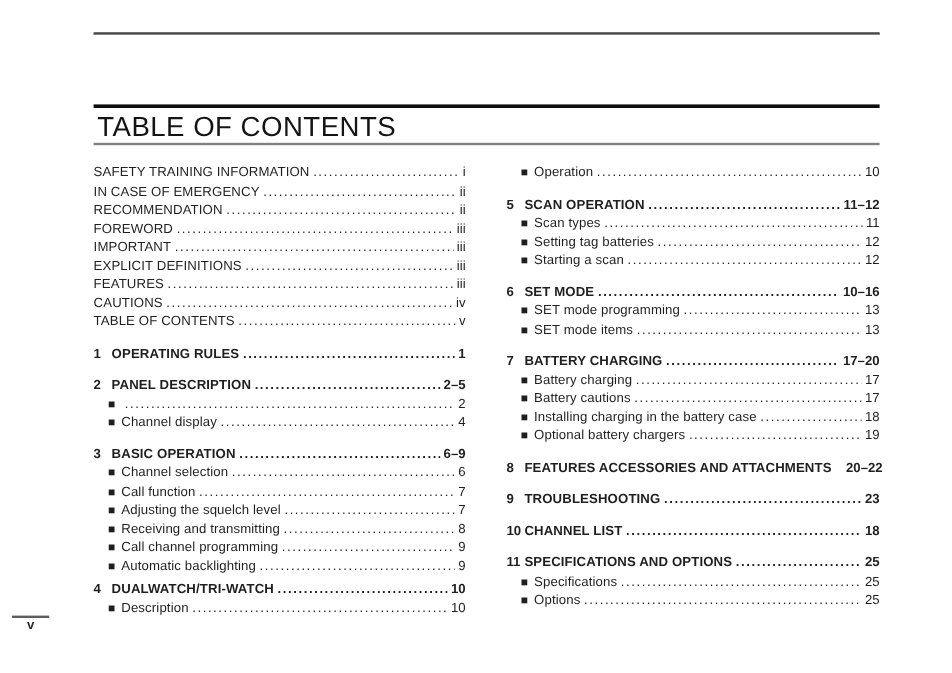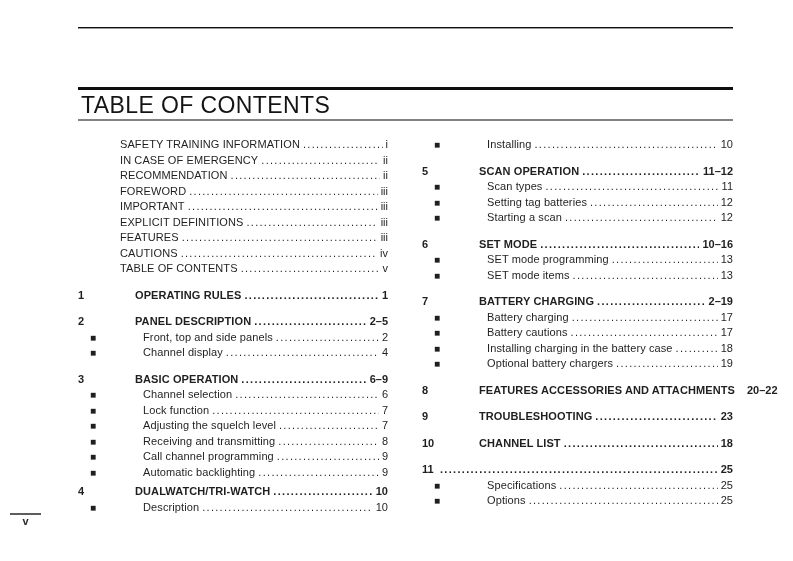--- a/index.html
+++ b/index.html
@@ -36,21 +36,21 @@
   .row { display:flex; align-items:baseline; }
   .row-section { font-weight:700; }
   .row-sub { padding-left:12px; }
 
   .num { flex:0 0 15px; white-space:nowrap; }
   .num:empty { display:none; }
 
   .bullet { flex:none; margin-right:5px; font-size:10px; line-height:15.5px; }
   .bullet:empty { display:none; }
 
-  .label { flex:none; white-space:nowrap; letter-spacing:0.1px;margin-left:42px; }
+  .label { flex:none; white-space:nowrap; letter-spacing:0.1px; }
 
   .dots { flex:1 1 auto; overflow:hidden; white-space:nowrap; margin:0 3px; min-width:6px; }
   .dots::after {
     content:"........................................................................................................................................................";
     letter-spacing:1.3px; color:#1f1f1f;
   }
   .nodots .dots::after { content:""; }
 
   .pg { flex:none; white-space:nowrap; text-align:right; }
 
@@ -145,21 +145,20 @@
 
       <div class="row row-section gap-normal">
         <span class="num">2</span>
         <span class="label">PANEL DESCRIPTION</span>
         <span class="dots"></span>
         <span class="pg">2–5</span>
       </div>
 
       <div class="row row-sub">
         <span class="bullet">■</span>
-        <span class="label">Front, top and side panels</span>
         <span class="dots"></span>
         <span class="pg">2</span>
       </div>
 
       <div class="row row-sub">
         <span class="bullet">■</span>
         <span class="label">Channel display</span>
         <span class="dots"></span>
         <span class="pg">4</span>
       </div>
@@ -173,21 +172,21 @@
 
       <div class="row row-sub">
         <span class="bullet">■</span>
         <span class="label">Channel selection</span>
         <span class="dots"></span>
         <span class="pg">6</span>
       </div>
 
       <div class="row row-sub">
         <span class="bullet">■</span>
-        <span class="label">Lock function</span>
+        <span class="label">Call function</span>
         <span class="dots"></span>
         <span class="pg">7</span>
       </div>
 
       <div class="row row-sub">
         <span class="bullet">■</span>
         <span class="label">Adjusting the squelch level</span>
         <span class="dots"></span>
         <span class="pg">7</span>
       </div>
@@ -225,21 +224,21 @@
         <span class="label">Description</span>
         <span class="dots"></span>
         <span class="pg">10</span>
       </div>
     </div>
 
   <div class="col col-right">
 
       <div class="row row-sub">
         <span class="bullet">■</span>
-        <span class="label">Installing</span>
+        <span class="label">Operation</span>
         <span class="dots"></span>
         <span class="pg">10</span>
       </div>
 
       <div class="row row-section gap-normal">
         <span class="num">5</span>
         <span class="label">SCAN OPERATION</span>
         <span class="dots"></span>
         <span class="pg">11–12</span>
       </div>
@@ -283,21 +282,21 @@
         <span class="bullet">■</span>
         <span class="label">SET mode items</span>
         <span class="dots"></span>
         <span class="pg">13</span>
       </div>
 
       <div class="row row-section gap-normal">
         <span class="num">7</span>
         <span class="label">BATTERY CHARGING</span>
         <span class="dots"></span>
-        <span class="pg">2–19</span>
+        <span class="pg">17–20</span>
       </div>
 
       <div class="row row-sub">
         <span class="bullet">■</span>
         <span class="label">Battery charging</span>
         <span class="dots"></span>
         <span class="pg">17</span>
       </div>
 
       <div class="row row-sub">
@@ -337,20 +336,21 @@
 
       <div class="row row-section gap-normal">
         <span class="num">10</span>
         <span class="label">CHANNEL LIST</span>
         <span class="dots"></span>
         <span class="pg">18</span>
       </div>
 
       <div class="row row-section gap-normal">
         <span class="num">11</span>
+        <span class="label">SPECIFICATIONS AND OPTIONS</span>
         <span class="dots"></span>
         <span class="pg">25</span>
       </div>
 
       <div class="row row-sub">
         <span class="bullet">■</span>
         <span class="label">Specifications</span>
         <span class="dots"></span>
         <span class="pg">25</span>
       </div>

